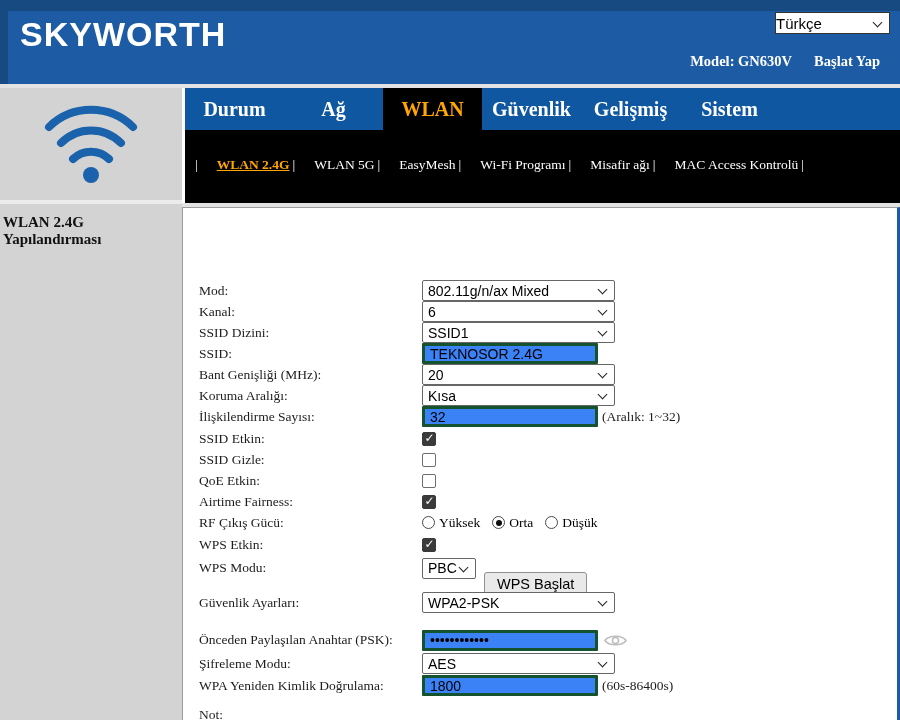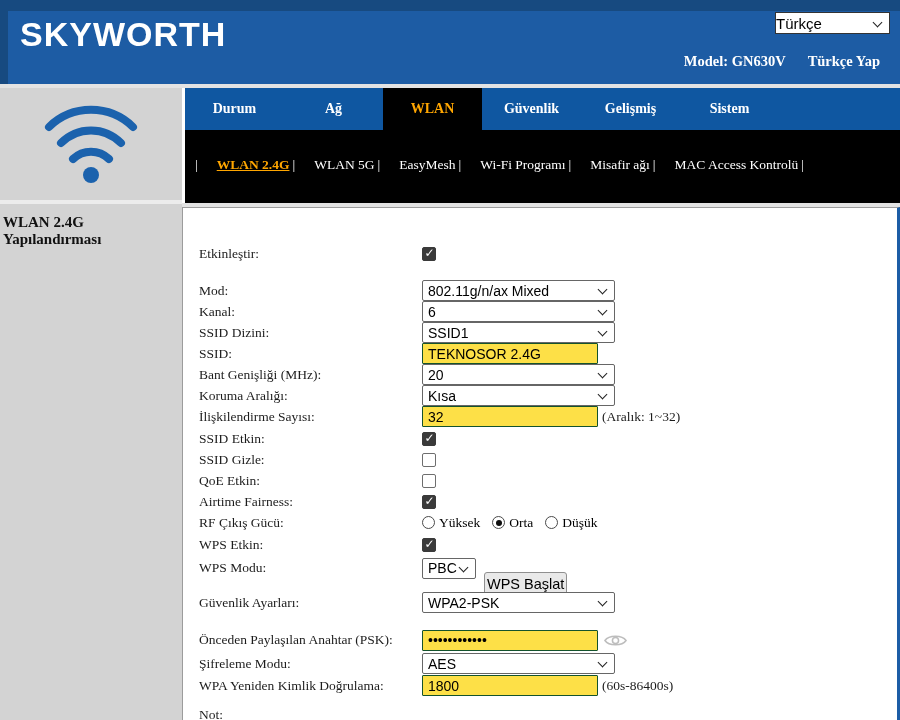--- a/index.html
+++ b/index.html
@@ -15,21 +15,21 @@
           border:1px solid #333; display:flex; align-items:center; 
           font-family:"Liberation Sans", sans-serif; font-size:15px; color:#000; }
   .account { position:absolute; top:53px; right:20px; color:#fff; font-weight:bold; font-size:14.5px; }
   .account .model { margin-right:22px; }
 
   .sep-strip { position:absolute; left:0; top:84px; width:900px; height:4px; background:#e3e3e3; z-index:6; }
 
   
   .navbar { position:absolute; left:185px; top:88px; width:715px; height:42px; background:#0f57a1; display:flex; z-index:4; }
   .tab { width:99px; height:100%; display:flex; align-items:center; justify-content:center;
-         color:#fff; font-weight:bold; font-size:14px; cursor:pointer; }
+         color:#fff; font-weight:bold; font-size:20px; cursor:pointer; }
   .tab.active { background:#000; color:#ffa600; }
 
   
   .subnav { position:absolute; left:185px; top:130px; width:715px; height:73px; background:#000;
             color:#fff; font-size:13.5px; padding:27px 0 0 7px; white-space:nowrap; }
   .subnav .sep { margin:0 3px; color:#fff; }
   .subnav-link { color:#fff; text-decoration:none; cursor:pointer;margin-left:16px; }
   .subnav-link.active { color:#ffa600; font-weight:bold; text-decoration:underline; }
 
   
@@ -53,55 +53,55 @@
   .r17{top:419px;height:26px}.r18{top:445px}.r19{top:467px}.r20{top:499px}
 
   .select { position:relative; width:193px; height:21px; background:#fff; border:1px solid #666;
             border-radius:2px; display:flex; align-items:center; padding-left:5px;
             font-family:"Liberation Sans", sans-serif; font-size:14px; color:#000; cursor:pointer; }
   .select .chev, .lang .chev { position:absolute; right:8px; top:5px; width:7px; height:7px;
             border-right:1.7px solid #222; border-bottom:1.7px solid #222; transform:rotate(45deg); }
   .lang .chev { top:6px; }
   .select.small { width:54px; }
 
-  .tinput { width:176px; height:21px; border:1px solid #14532d; border-radius:1px; background:#fde047;
+  .tinput { width:176px; height:21px; border:3px solid #14532d; border-radius:1px; background:#3b82f6;
             font-family:"Liberation Sans", sans-serif; font-size:14px; color:#000; padding:0 0 0 5px; }
 
   .cb { width:14px; height:14px; border:1px solid #6e6e6e; border-radius:2px; background:#fff;
         position:relative; cursor:pointer; }
   .cb.checked { background:#3a3a3a; border-color:#3a3a3a; }
   .cb.checked::after { content:"✓"; position:absolute; left:1.5px; top:-2px; color:#fff;
         font-size:12px; font-family:"DejaVu Sans", sans-serif; }
 
   .radio { width:13px; height:13px; border:1px solid #4a4a4a; border-radius:50%; background:#fff;
         position:relative; margin-right:4px; flex-shrink:0; cursor:pointer; }
   .radio.checked::after { content:""; position:absolute; left:2.5px; top:2.5px; width:6px; height:6px;
         border-radius:50%; background:#0d0d0d; }
   .rlabel { font-size:13.5px; margin-right:12px; }
 
-  .btn { height:24px; padding:0 2px; background:#e9e9e9; border:1px solid #8f8f8f; border-radius:3px;
+  .btn { height:24px; padding:0 12px; background:#e9e9e9; border:1px solid #8f8f8f; border-radius:3px;
         font-family:"Liberation Sans", sans-serif; font-size:14.5px; margin-left:8px; display:flex;
         align-items:center; color:#000; cursor:pointer;margin-top:32px; }
 
   .hint { font-size:13.5px; margin-left:4px; color:#1c1c1c; white-space:nowrap; }
   .eye { margin-left:6px; display:flex; align-items:center; }
   .note { position:absolute; left:16px; font-size:13.5px; color:#1c1c1c; }
 </style>
 </head>
 <body>
 
 <div class="header">
   <div class="header-inner"></div>
   <div class="logo">SKYWORTH</div>
   <div class="lang">
     <span>Türkçe</span>
     <span class="chev"></span>
   </div>
   <div class="account">
-    <span class="model">Model: GN630V</span><span>Türkçe Yap</span>
+    <span class="model">Model: GN630V</span><span>Başlat Yap</span>
   </div>
 </div>
 <div class="sep-strip"></div>
 
 <div class="navbar">
   <div class="tab">Durum</div>
   <div class="tab">Ağ</div>
   <div class="tab active">WLAN</div>
   <div class="tab">Güvenlik</div>
   <div class="tab">Gelişmiş</div>
@@ -121,24 +121,20 @@
       <path d="M14 28 a 60 60 0 0 1 84 0" stroke="#1b62ad" stroke-width="8" fill="none" stroke-linecap="round"></path>
     </svg>
   </div>
   <div class="side-divider"></div>
   <div class="side-title">WLAN 2.4G Yapılandırması</div>
 </div>
 
 <div class="gap-strip"></div>
 <div class="panel">
 
-  <div class="row r1">
-    <span class="lab">Etkinleştir:</span>
-    <span class="cb checked"></span>
-  </div>
 
   <div class="row r2">
     <span class="lab">Mod:</span>
     <span class="select">
       <span>802.11g/n/ax Mixed</span>
       <span class="chev"></span>
     </span>
   </div>
 
   <div class="row r3">

